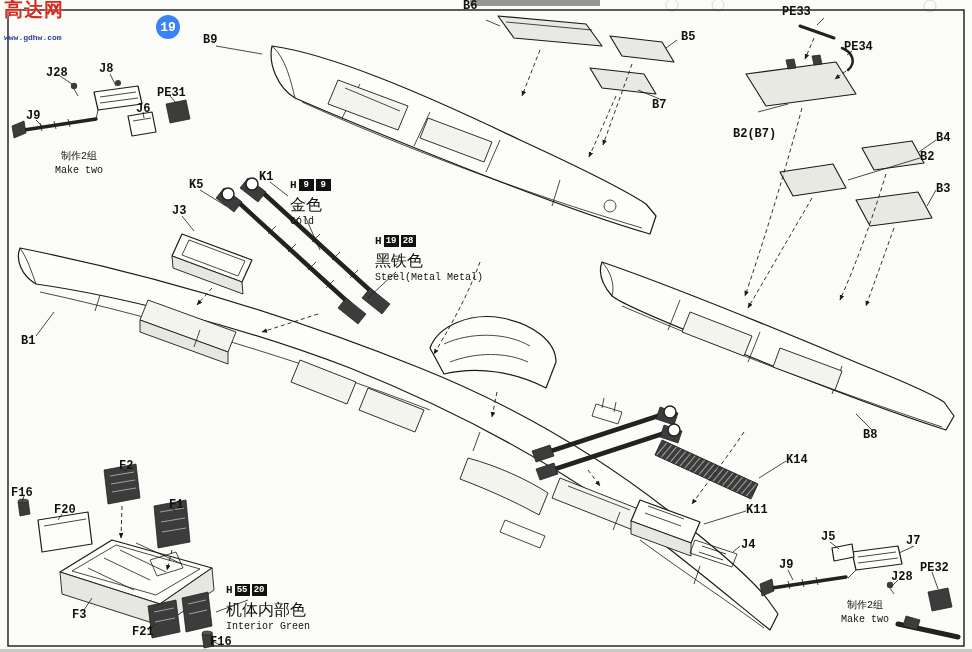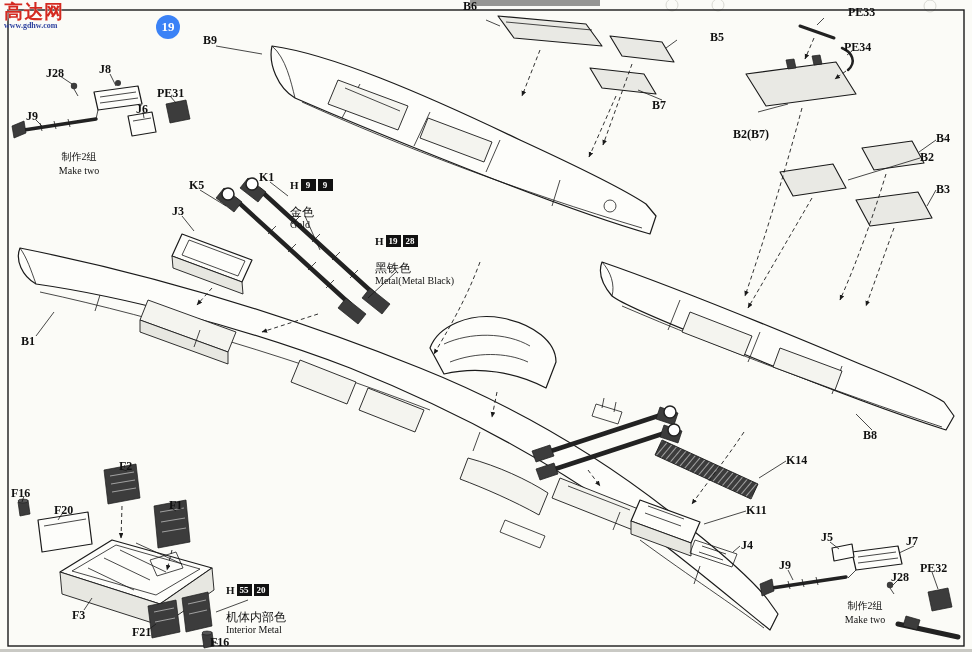--- a/index.html
+++ b/index.html
@@ -1,45 +1,45 @@
 <!DOCTYPE html>
 <html><head>
 <meta charset="utf-8">
 <style>
   html,body{margin:0;padding:0;background:#888;}
   .page{position:relative;width:972px;height:652px;background:#fbfbf7;overflow:hidden;
-        font-family:Liberation Serif, serif;color:#111;}
+        font-family:Liberation Mono, monospace;color:#111;}
   svg.art{position:absolute;left:0;top:0;}
   .frame{fill:none;stroke:#1a1a1a;stroke-width:1.4}
   .part{fill:#fdfdfa;stroke:#1a1a1a;stroke-width:1.2;stroke-linejoin:round}
   .plate{fill:#e9e9e4;stroke:#1a1a1a;stroke-width:1.1;stroke-linejoin:round}
   .bay{fill:#f4f4ef;stroke:#1a1a1a;stroke-width:0.9;stroke-linejoin:round}
   .face{fill:#e7e7e1;stroke:#1a1a1a;stroke-width:0.9;stroke-linejoin:round}
   .dark{fill:#3c3c3c;stroke:#1a1a1a;stroke-width:0.7;stroke-linejoin:round}
   .thin{fill:none;stroke:#1a1a1a;stroke-width:0.8}
   .gun{fill:none;stroke:#222;stroke-linecap:round}
   .leader{fill:none;stroke:#1a1a1a;stroke-width:0.8}
   .dash{fill:none;stroke:#1a1a1a;stroke-width:0.9;stroke-dasharray:4 3}
   .lite{fill:none;stroke:#bbb;stroke-width:0.8}
   .ghost{fill:none;stroke:#d9d9d3;stroke-width:1}
 
   .plabel{position:absolute;font-size:12px;font-weight:700;white-space:nowrap;line-height:1;}
   .make-note{position:absolute;width:70px;text-align:center;font-size:10px;line-height:1.35;}
   .paint-note{position:absolute;}
   .pn-row{display:flex;align-items:center;gap:2px;font-size:11px;font-weight:700;line-height:1;}
   .pn-box{min-width:13px;height:12px;line-height:12px;text-align:center;background:#111;color:#fff;
           font-size:9px;font-weight:700;padding:0 1px;}
-  .pn-cn{font-size:12px;margin-top:14px;line-height:1.2;}
+  .pn-cn{font-size:16px;margin-top:6px;line-height:1.2;}
   .pn-en{font-size:10px;line-height:1.2;white-space:nowrap;}
   .step-badge{position:absolute;left:156px;top:15px;width:24px;height:24px;border-radius:50%;
               background:#3b82f6;color:#fff;display:flex;align-items:center;justify-content:center;
               font-size:13px;font-weight:700;}
   .watermark{position:absolute;left:4px;top:2px;line-height:1;}
   .wm-cn{font-size:19px;font-weight:700;color:#d42a20;letter-spacing:1px;text-shadow:0 0 1px #fff;}
-  .wm-url{font-size:8px;font-weight:700;color:#2b3f9e;margin-top:1px;}
+  .wm-url{font-size:8px;font-weight:700;color:#2b3f9e;margin-top:13px;}
 </style>
 </head>
 <body>
 
 <div class="page">
 
   <svg class="art" width="972" height="652" viewBox="0 0 972 652">
     <defs>
       <marker id="arr" viewBox="0 0 8 8" markerWidth="7" markerHeight="7" refX="6.5" refY="3" orient="auto">
         <path d="M0,0L7,3L0,6Z" fill="#1a1a1a"></path>
@@ -239,23 +239,23 @@
     <div class="wm-cn">高达网</div>
     <div class="wm-url">www.gdhw.com</div>
   </div>
 
   <div class="step-badge">
     <span>19</span>
   </div>
 
   <div class="plabel" style="left:203px;top:34px">B9</div>
   <div class="plabel" style="left:463px;top:0">B6</div>
-  <div class="plabel" style="left:710px;top:31px">B5</div>
+  <div class="plabel" style="left:681px;top:31px">B5</div>
   <div class="plabel" style="left:652px;top:99px">B7</div>
-  <div class="plabel" style="left:848px;top:6px">PE33</div>
+  <div class="plabel" style="left:782px;top:6px">PE33</div>
   <div class="plabel" style="left:844px;top:41px">PE34</div>
   <div class="plabel" style="left:733px;top:128px">B2(B7)</div>
   <div class="plabel" style="left:936px;top:132px">B4</div>
   <div class="plabel" style="left:920px;top:151px">B2</div>
   <div class="plabel" style="left:936px;top:183px">B3</div>
   <div class="plabel" style="left:46px;top:67px">J28</div>
   <div class="plabel" style="left:99px;top:63px">J8</div>
   <div class="plabel" style="left:26px;top:110px">J9</div>
   <div class="plabel" style="left:136px;top:103px">J6</div>
   <div class="plabel" style="left:157px;top:87px">PE31</div>
@@ -299,26 +299,26 @@
     <div class="pn-en">Gold</div>
   </div>
 
   <div class="paint-note" style="left:375px;top:235px">
     <div class="pn-row">
       <span>H</span>
       <span class="pn-box">19</span>
       <span class="pn-box">28</span>
     </div>
     <div class="pn-cn">黑铁色</div>
-    <div class="pn-en">Metal(Metal Black)</div>
+    <div class="pn-en">Steel(Metal Metal)</div>
   </div>
 
   <div class="paint-note" style="left:226px;top:584px">
     <div class="pn-row">
       <span>H</span>
       <span class="pn-box">55</span>
       <span class="pn-box">20</span>
     </div>
     <div class="pn-cn">机体内部色</div>
-    <div class="pn-en">Interior Metal</div>
+    <div class="pn-en">Interior Green</div>
   </div>
 
 </div>
 
 </body></html>

